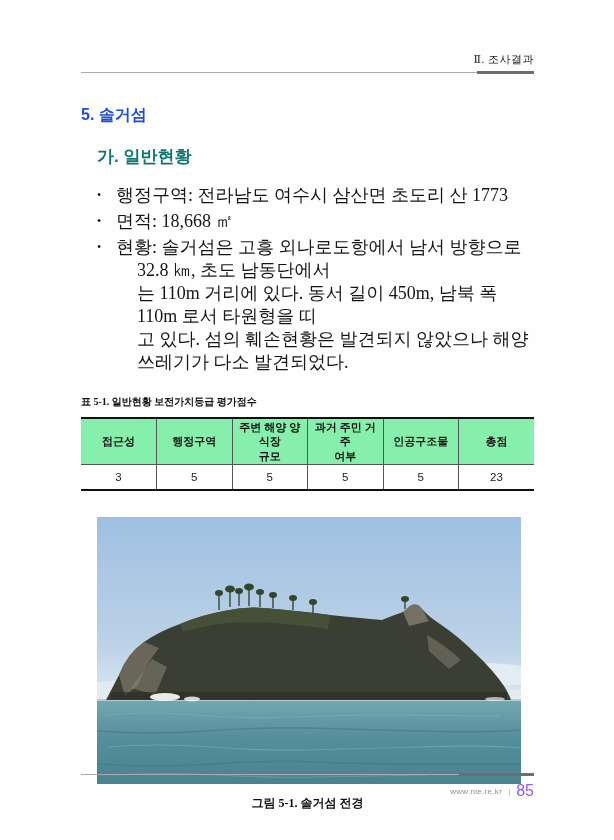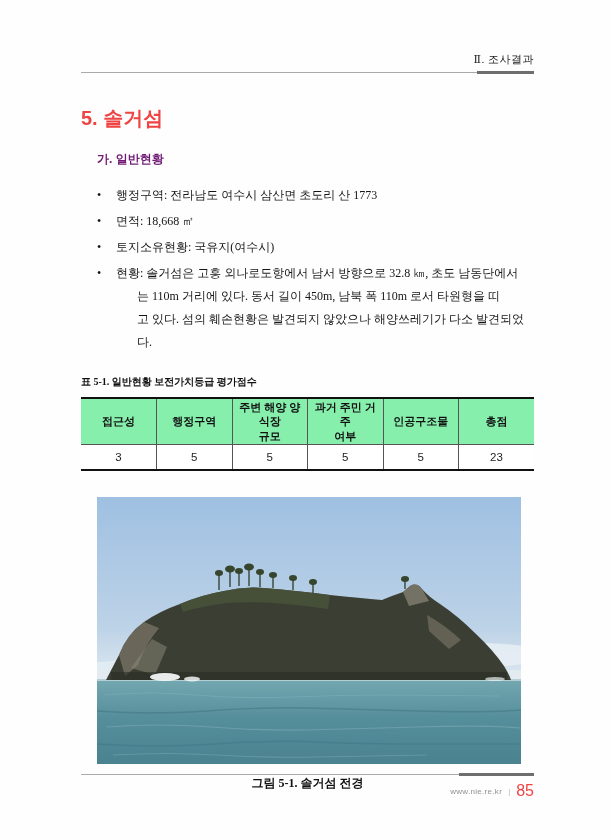--- a/index.html
+++ b/index.html
@@ -26,36 +26,36 @@
   .rule{position:relative;height:3px;margin-top:4px;}
   .rule .thin{position:absolute;left:0;right:0;top:1px;height:1px;background:#aaaaaa;}
   .rule .thick{position:absolute;right:0;top:0;height:3px;background:#6e6e6e;}
   .head-rule .thick{width:57px;}
   .foot-rule .thick{width:75px;}
 
   
   h1.doc-title{
     margin:31px 0 0 0;
     font-family:"Liberation Sans","DejaVu Sans",sans-serif;
-    font-weight:bold;font-size:20px;color:#ef4444;
+    font-weight:bold;font-size:16px;color:#1d4ed8;
   }
   h2.doc-sub{
     margin:19px 0 0 16px;
     font-family:"Liberation Sans","DejaVu Sans",sans-serif;
-    font-weight:bold;font-size:12px;color:#701a75;
+    font-weight:bold;font-size:17px;color:#0f766e;
   }
 
   
   ul.bullets{list-style:none;margin:16px 0 0 0;padding:0;}
   ul.bullets li{
     position:relative;
     padding-left:56px;
     text-indent:-21px;
     white-space:pre-line;
-    font-size:12px;
+    font-size:18px;
     line-height:23px;
     margin-bottom:3px;
     color:#151515;
   }
   ul.bullets li::before{
     content:"\2022";
     position:absolute;left:16px;top:0;
     text-indent:0;
     font-size:12px;color:#111;
   }
@@ -109,21 +109,21 @@
   
   .footer{position:absolute;left:80px;right:79px;top:769px;}
   .foot-text{
     margin-top:6px;
     text-align:right;
     font-family:"Liberation Sans","DejaVu Sans",sans-serif;
     color:#909090;
   }
   .foot-text .site{font-size:8px;letter-spacing:0.3px;vertical-align:2px;}
   .foot-text .sep{font-size:8px;margin:0 6px;color:#b5b5b5;vertical-align:2px;}
-  .foot-text .pagenum{font-size:16px;color:#ef4444;font-weight:normal;}
+  .foot-text .pagenum{font-size:16px;color:#8b5cf6;font-weight:normal;}
 </style>
 </head>
 <body>
 
 <div class="page">
   <div class="content">
 
     <div class="running-head">
       <span>Ⅱ. 조사결과</span>
     </div>
@@ -131,21 +131,20 @@
       <span class="thin"></span>
       <span class="thick"></span>
     </div>
 
     <h1 class="doc-title">5. 솔거섬</h1>
     <h2 class="doc-sub">가. 일반현황</h2>
 
     <ul class="bullets">
       <li>행정구역: 전라남도 여수시 삼산면 초도리 산 1773</li>
       <li>면적: 18,668 ㎡</li>
-      <li>토지소유현황: 국유지(여수시)</li>
       <li>현황: 솔거섬은 고흥 외나로도항에서 남서 방향으로 32.8 ㎞, 초도 남동단에서
 는 110m 거리에 있다. 동서 길이 450m, 남북 폭 110m 로서 타원형을 띠
 고 있다. 섬의 훼손현황은 발견되지 않았으나 해양쓰레기가 다소 발견되었다.</li>
     </ul>
 
     <div class="table-caption">표 5-1. 일반현황 보전가치등급 평가점수</div>
 
     <table class="score">
       <thead>
         <tr>

